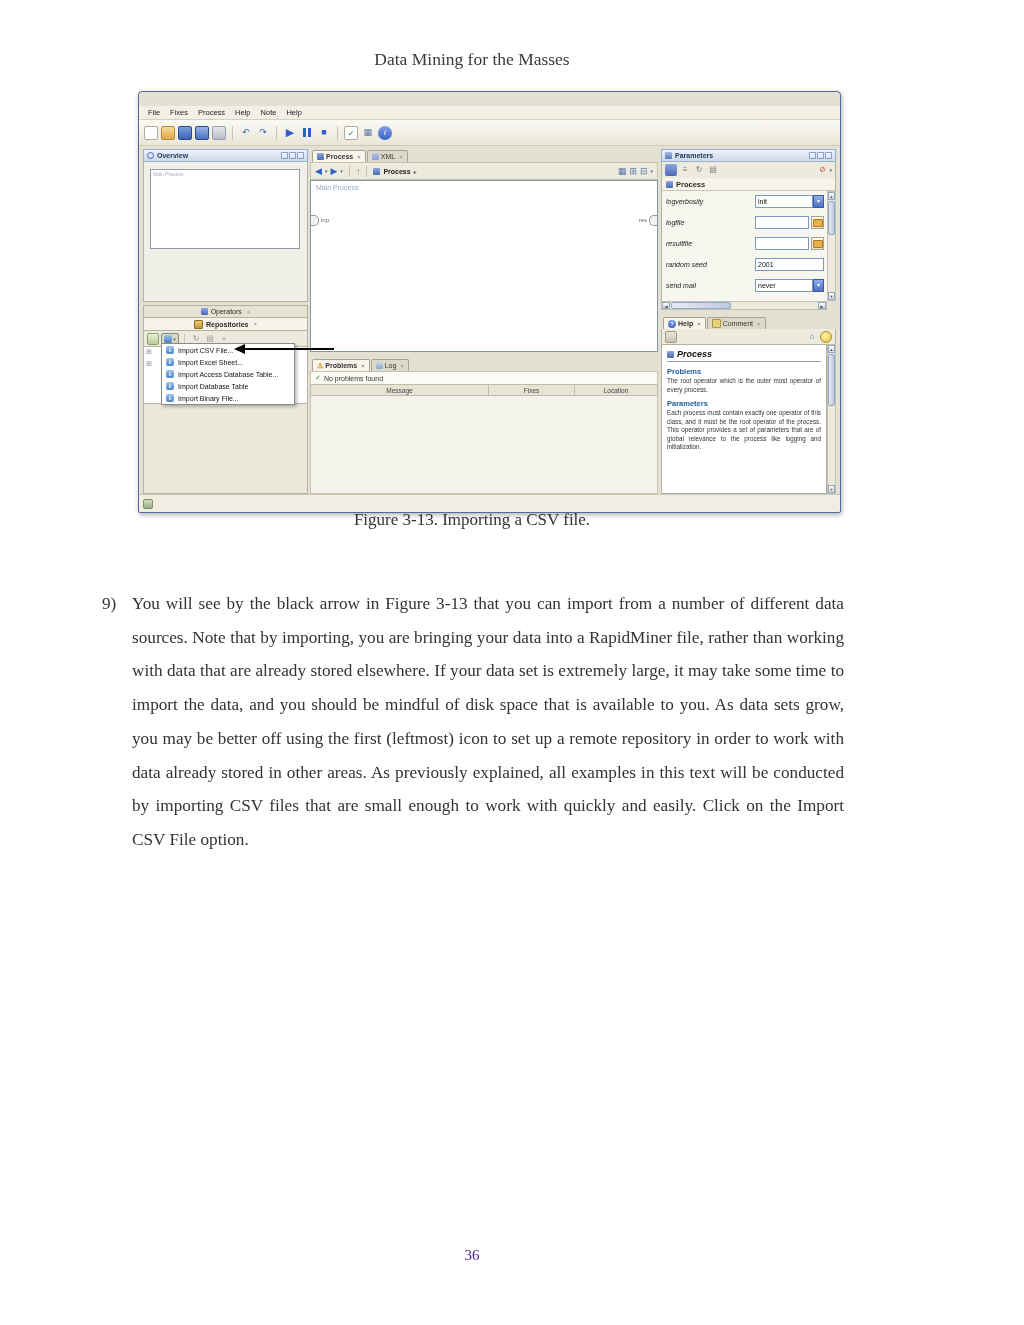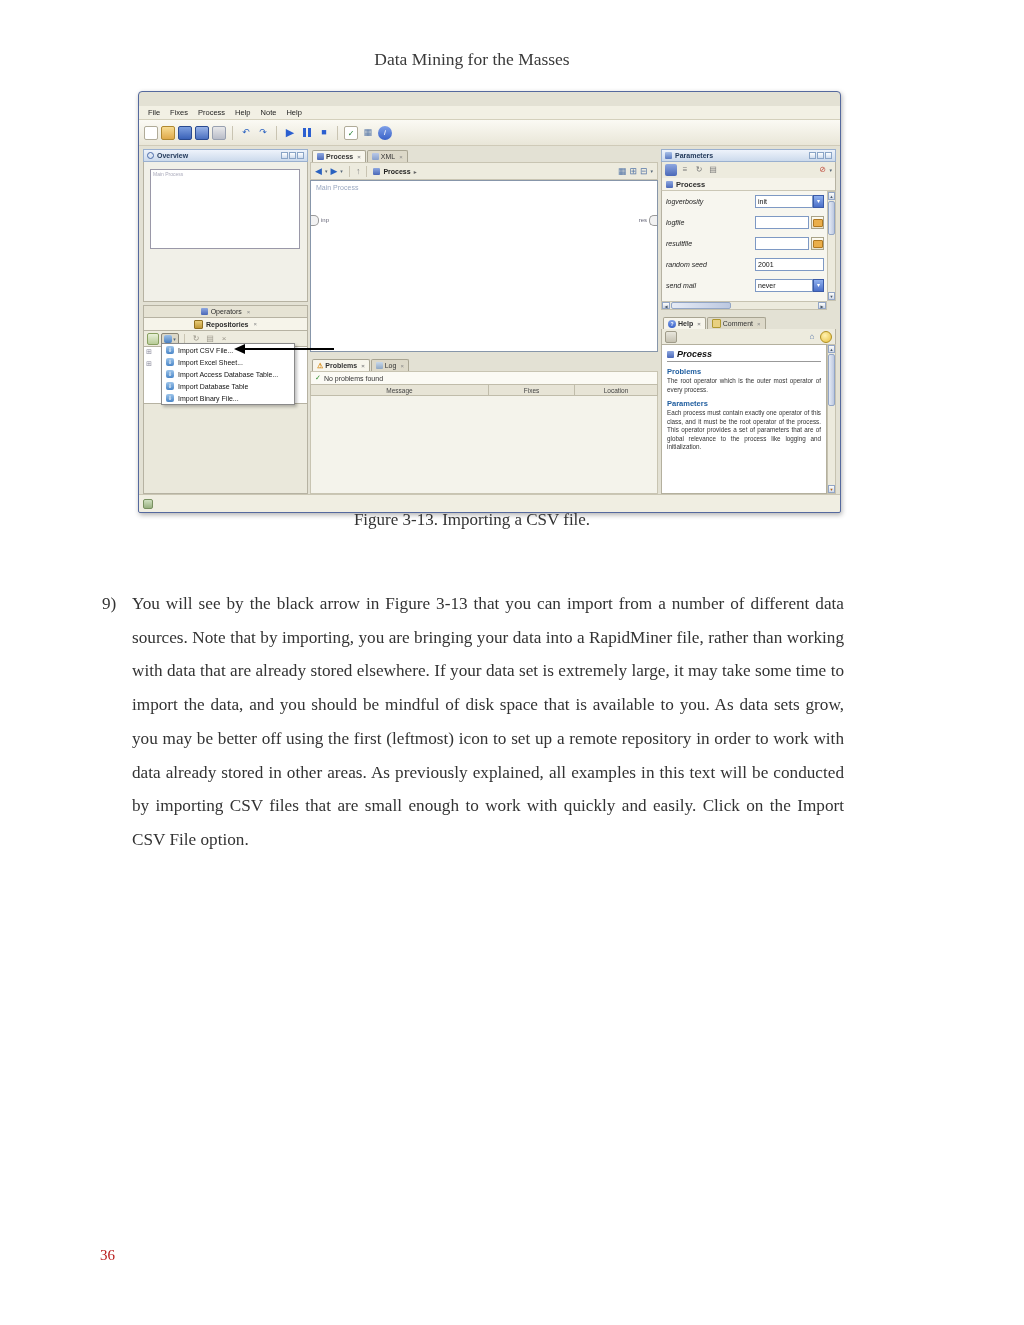--- a/index.html
+++ b/index.html
@@ -2,21 +2,21 @@
 <html><head>
 <meta charset="utf-8">
 <style>
   html,body{margin:0;padding:0;background:#ffffff;}
   .page{position:relative;width:1024px;height:1325px;background:#fff;font-family:"Liberation Serif",serif;color:#2b2b2b;overflow:hidden;}
   .abs{position:absolute;}
   .book-header{position:absolute;left:100px;top:49px;width:744px;text-align:center;font-size:17.5px;color:#3a3a3a;}
   .caption{position:absolute;left:100px;top:510px;width:744px;text-align:center;font-size:17px;color:#333;}
   .para{position:absolute;left:132px;top:587px;width:712px;font-size:17.2px;line-height:33.7px;text-align:justify;color:#333;}
   .pnum{position:absolute;left:-30px;top:0;}
-  .pageno{position:absolute;left:100px;top:1247px;width:744px;text-align:left;font-size:15px;color:#b91c1c;}
+  .pageno{position:absolute;left:100px;top:1247px;width:744px;text-align:center;font-size:15px;color:#4c1d95;}
 
   
   .win{position:absolute;left:138px;top:91px;width:701px;height:420px;background:#e3e1d4;border:1px solid #55699e;border-radius:4px 4px 2px 2px;box-shadow:1px 2px 5px rgba(0,0,0,.30);font-family:"Liberation Sans",sans-serif;}
   .titlebar{position:absolute;left:0;top:0;right:0;height:14px;background:linear-gradient(#8aa7ec,#3a62ca 45%,#2c50ae);border-radius:3px 3px 0 0;}
   .appicon{position:absolute;left:3px;top:2px;width:9px;height:9px;border-radius:50%;background:radial-gradient(circle at 35% 35%,#ffd98a,#e08a2a);border:1px solid #7a5a1a;box-sizing:border-box;}
   .titletext{position:absolute;left:16px;top:2px;font-size:7.5px;color:#fff;font-weight:bold;white-space:nowrap;text-shadow:0 1px 1px #1a2a55;}
   .winbtns{position:absolute;right:3px;top:2px;display:flex;gap:1px;}
   .wbtn{width:12px;height:10px;font-size:6px;line-height:9px;text-align:center;color:#fff;background:linear-gradient(#7f9fe8,#3458b8);border:1px solid #22376e;border-radius:2px;box-sizing:border-box;}
   .wbtn.close{background:linear-gradient(#f09a7a,#cc4020);border-color:#7e2410;}
   .menubar{position:absolute;left:0;top:14px;right:0;height:13px;background:#f2f0e4;border-bottom:1px solid #d4d0bc;display:flex;align-items:center;padding-left:4px;}

